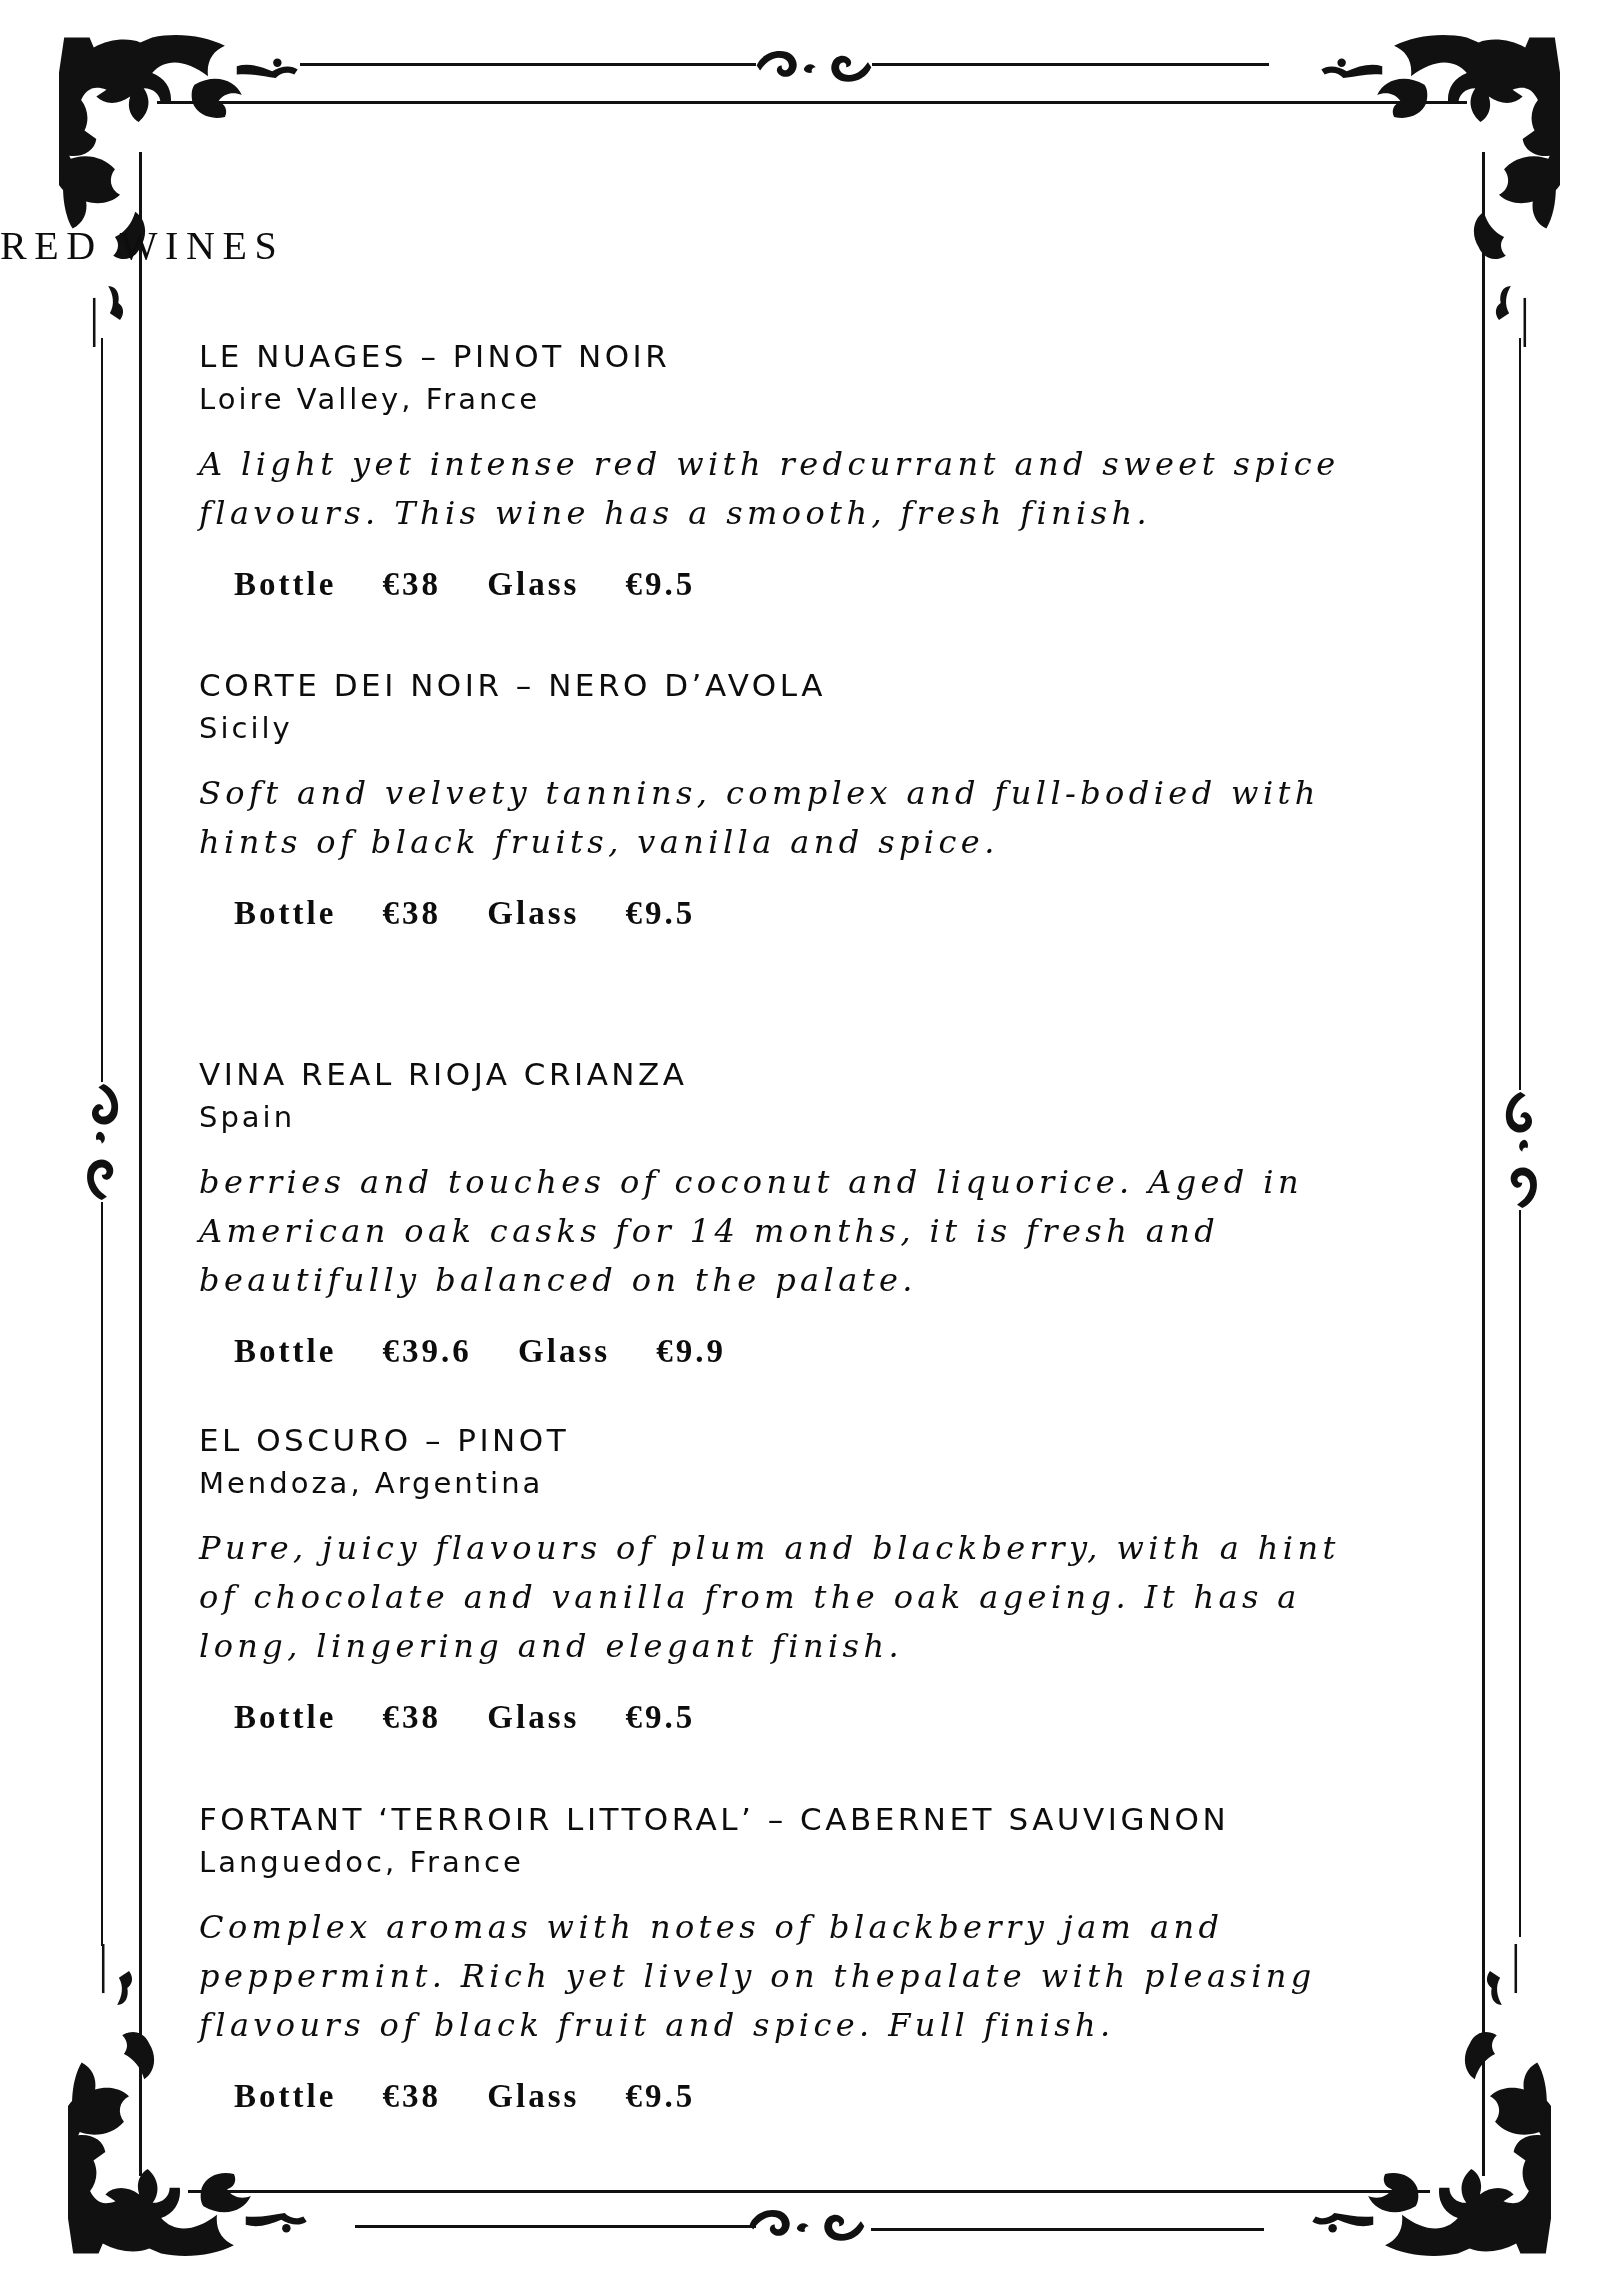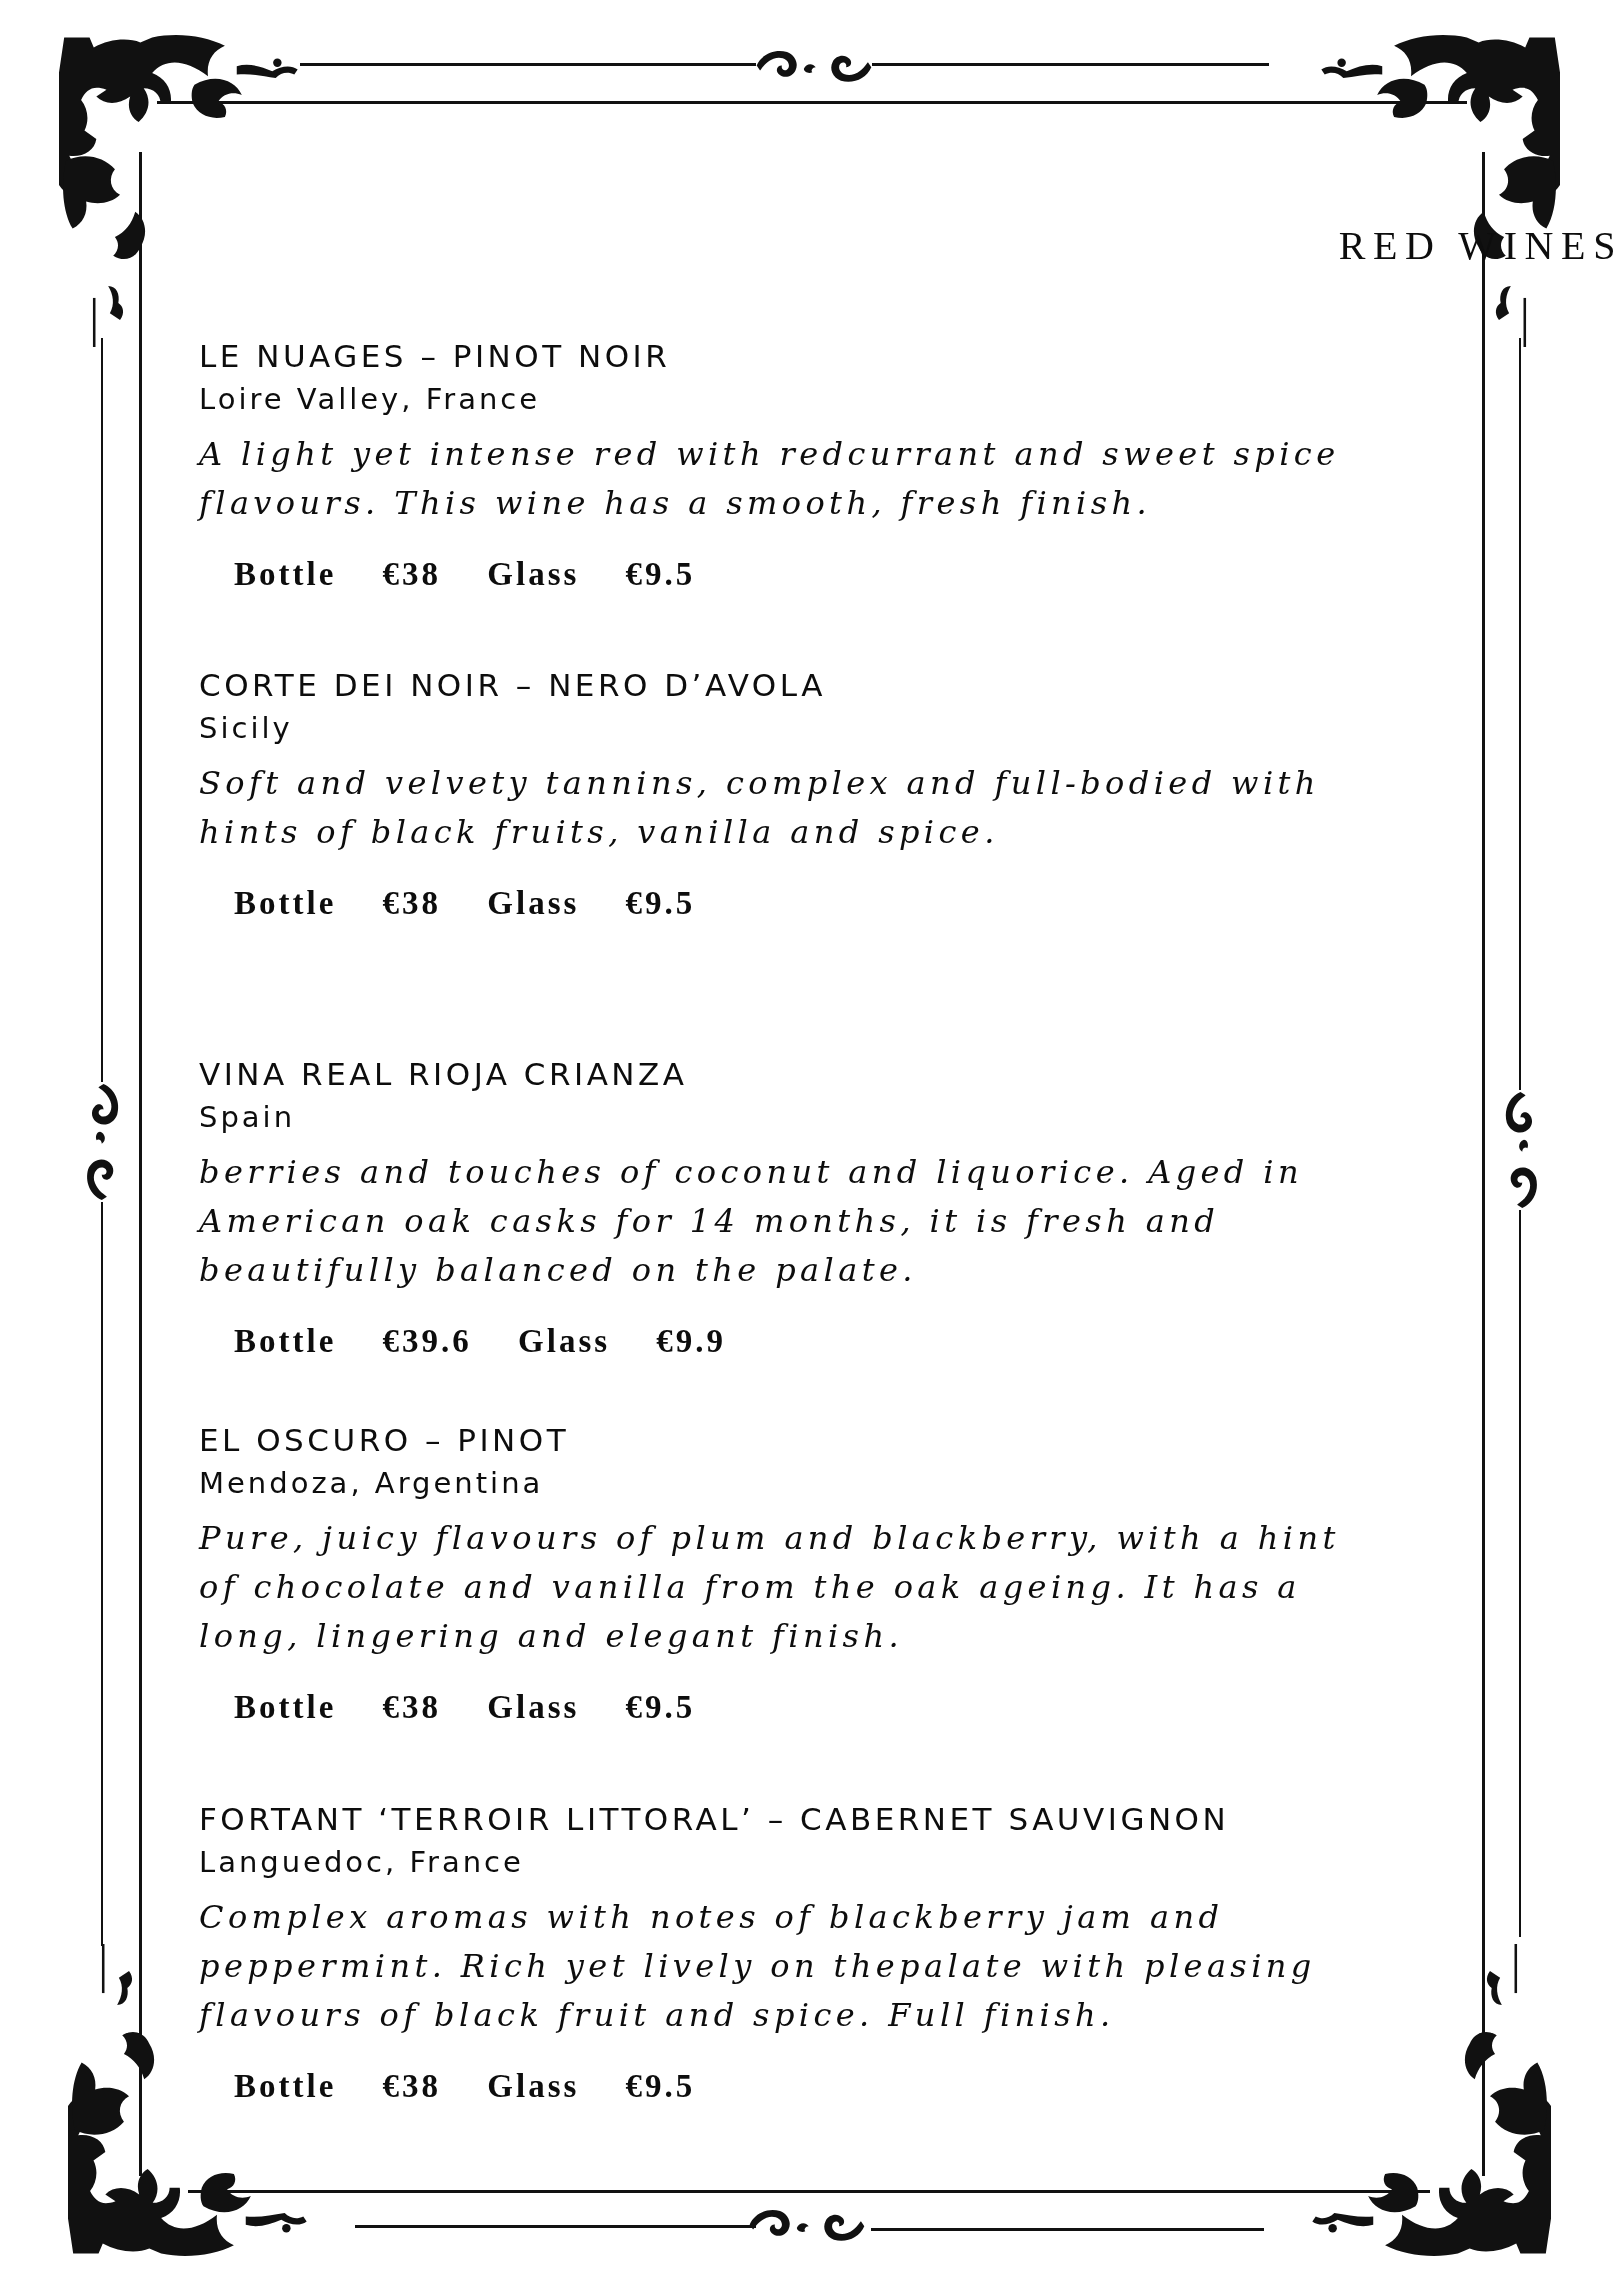--- a/index.html
+++ b/index.html
@@ -9,38 +9,38 @@
   .h { height: 2.5px; }
   .v { width: 2.5px; }
 
   .corner { position: absolute; width: 161px; height: 161px; }
   .corner svg { width: 100%; height: 100%; display: block; }
   .ornament { position: absolute; }
   .ornament svg { display: block; width: 100%; height: 100%; }
 
   .title {
     position: absolute; left: 0; width: 1623px; top: 193px;
-    text-align: right;
+    text-align: left;
     font-family: "Liberation Serif", "DejaVu Serif", serif;
     font-size: 40px; letter-spacing: 7.6px; font-weight: normal;
     line-height: 51px;
   }
 
   .entry { position: absolute; left: 199px; width: 1268px; }
   .name {
     font-family: "DejaVu Sans", "Liberation Sans", sans-serif;
     font-size: 31px; letter-spacing: 3.5px; line-height: 44px;
     white-space: nowrap; margin: 0;
   }
   .region {
     font-family: "DejaVu Sans", "Liberation Sans", sans-serif;
     font-size: 29px; letter-spacing: 3px; line-height: 42px;
     white-space: nowrap; margin: 0;
   }
-  .desc { margin-top: 10px; }
+  .desc { margin-top: 20px; }
   .desc-line {
     font-family: "DejaVu Serif", "Liberation Serif", serif;
     font-style: italic; font-size: 32px; letter-spacing: 4.4px;
     line-height: 49px; white-space: nowrap; display: block;
   }
   .price {
     font-family: "Liberation Serif", "DejaVu Serif", serif;
     font-weight: bold; font-size: 33px; letter-spacing: 3px;
     line-height: 42px; white-space: nowrap; margin-top: 25px;
   }

